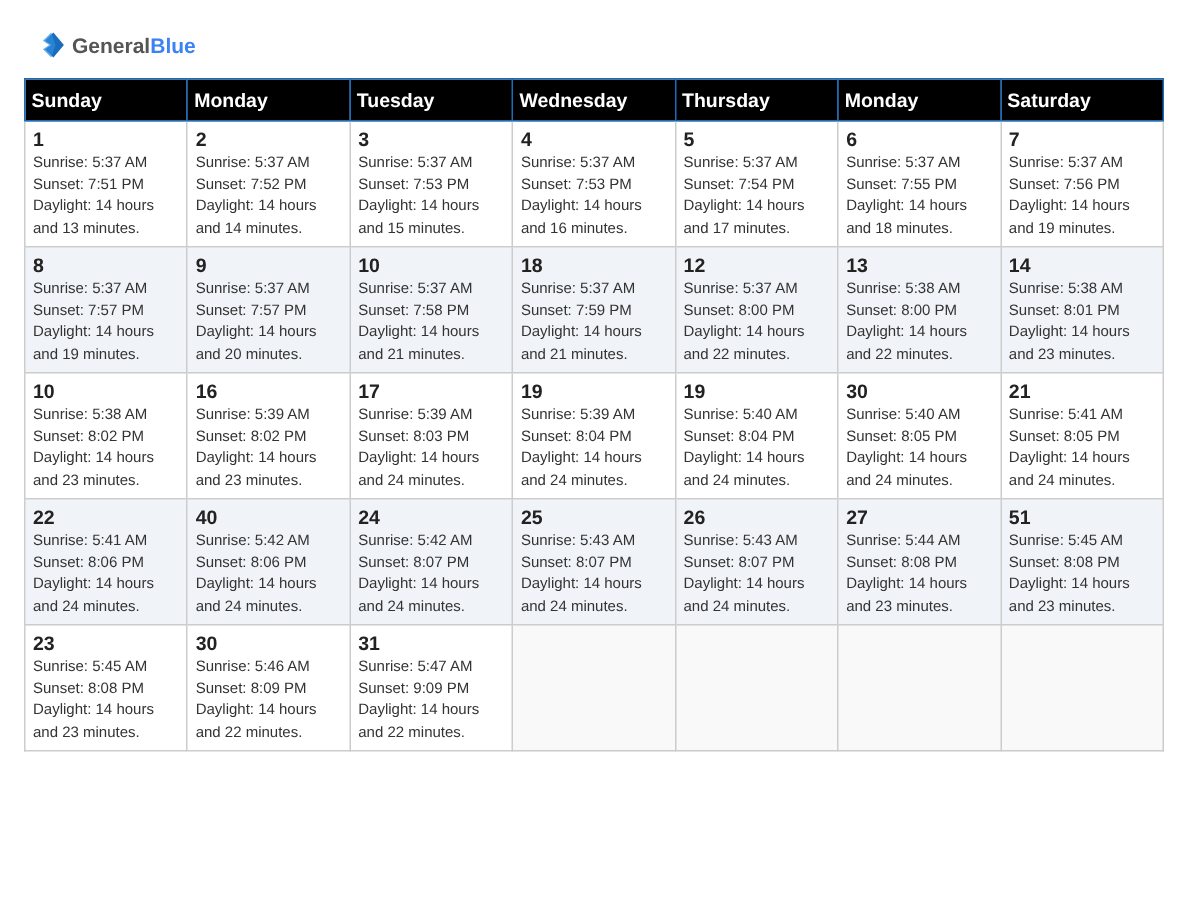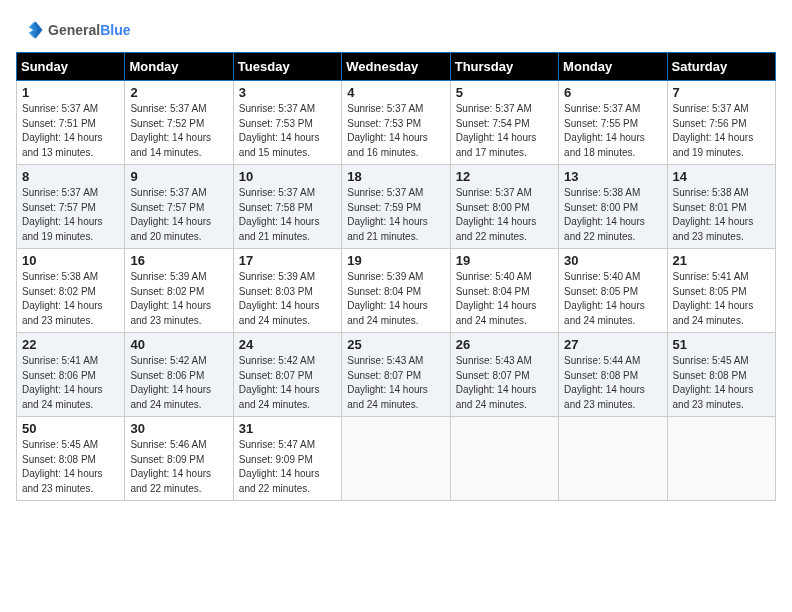--- a/index.html
+++ b/index.html
@@ -148,21 +148,21 @@
       <tr>
         <td><span class="day-num">22</span><span class="day-info">Sunrise: 5:41 AM<br>Sunset: 8:06 PM<br>Daylight: 14 hours<br>and 24 minutes.</span></td>
         <td><span class="day-num">40</span><span class="day-info">Sunrise: 5:42 AM<br>Sunset: 8:06 PM<br>Daylight: 14 hours<br>and 24 minutes.</span></td>
         <td><span class="day-num">24</span><span class="day-info">Sunrise: 5:42 AM<br>Sunset: 8:07 PM<br>Daylight: 14 hours<br>and 24 minutes.</span></td>
         <td><span class="day-num">25</span><span class="day-info">Sunrise: 5:43 AM<br>Sunset: 8:07 PM<br>Daylight: 14 hours<br>and 24 minutes.</span></td>
         <td><span class="day-num">26</span><span class="day-info">Sunrise: 5:43 AM<br>Sunset: 8:07 PM<br>Daylight: 14 hours<br>and 24 minutes.</span></td>
         <td><span class="day-num">27</span><span class="day-info">Sunrise: 5:44 AM<br>Sunset: 8:08 PM<br>Daylight: 14 hours<br>and 23 minutes.</span></td>
         <td><span class="day-num">51</span><span class="day-info">Sunrise: 5:45 AM<br>Sunset: 8:08 PM<br>Daylight: 14 hours<br>and 23 minutes.</span></td>
       </tr>
       <tr>
-        <td><span class="day-num">50</span><span class="day-info">Sunrise: 5:45 AM<br>Sunset: 8:08 PM<br>Daylight: 14 hours<br>and 23 minutes.</span></td>
+        <td><span class="day-num">23</span><span class="day-info">Sunrise: 5:45 AM<br>Sunset: 8:08 PM<br>Daylight: 14 hours<br>and 23 minutes.</span></td>
         <td><span class="day-num">30</span><span class="day-info">Sunrise: 5:46 AM<br>Sunset: 8:09 PM<br>Daylight: 14 hours<br>and 22 minutes.</span></td>
         <td><span class="day-num">31</span><span class="day-info">Sunrise: 5:47 AM<br>Sunset: 9:09 PM<br>Daylight: 14 hours<br>and 22 minutes.</span></td>
         <td class="empty-cell"></td>
         <td class="empty-cell"></td>
         <td class="empty-cell"></td>
         <td class="empty-cell"></td>
       </tr>
     </tbody>
 </table>
 

